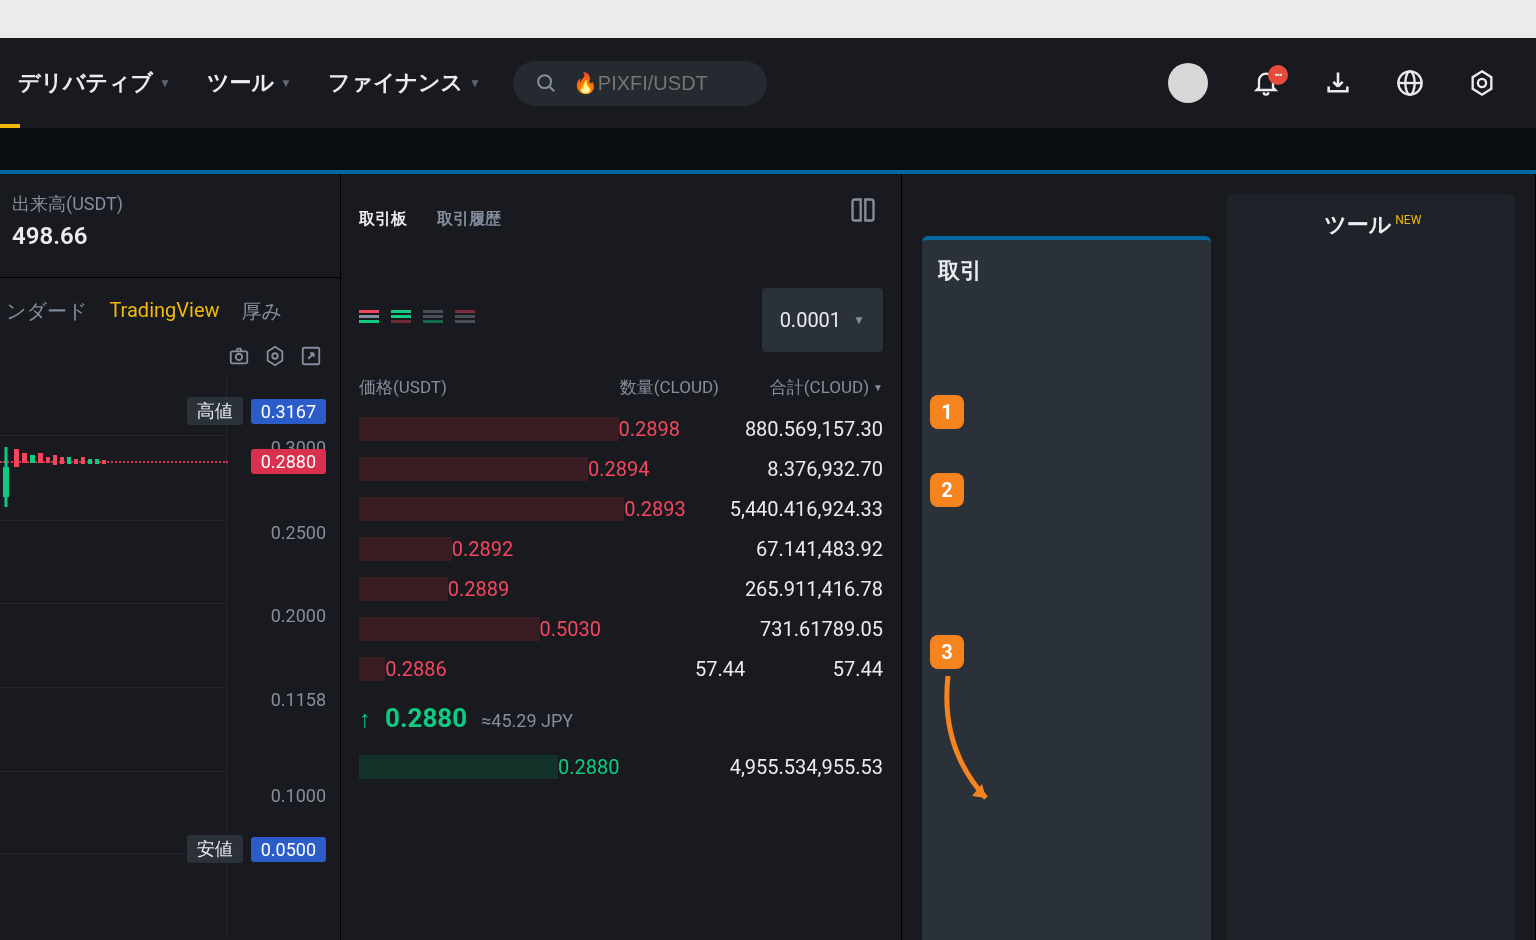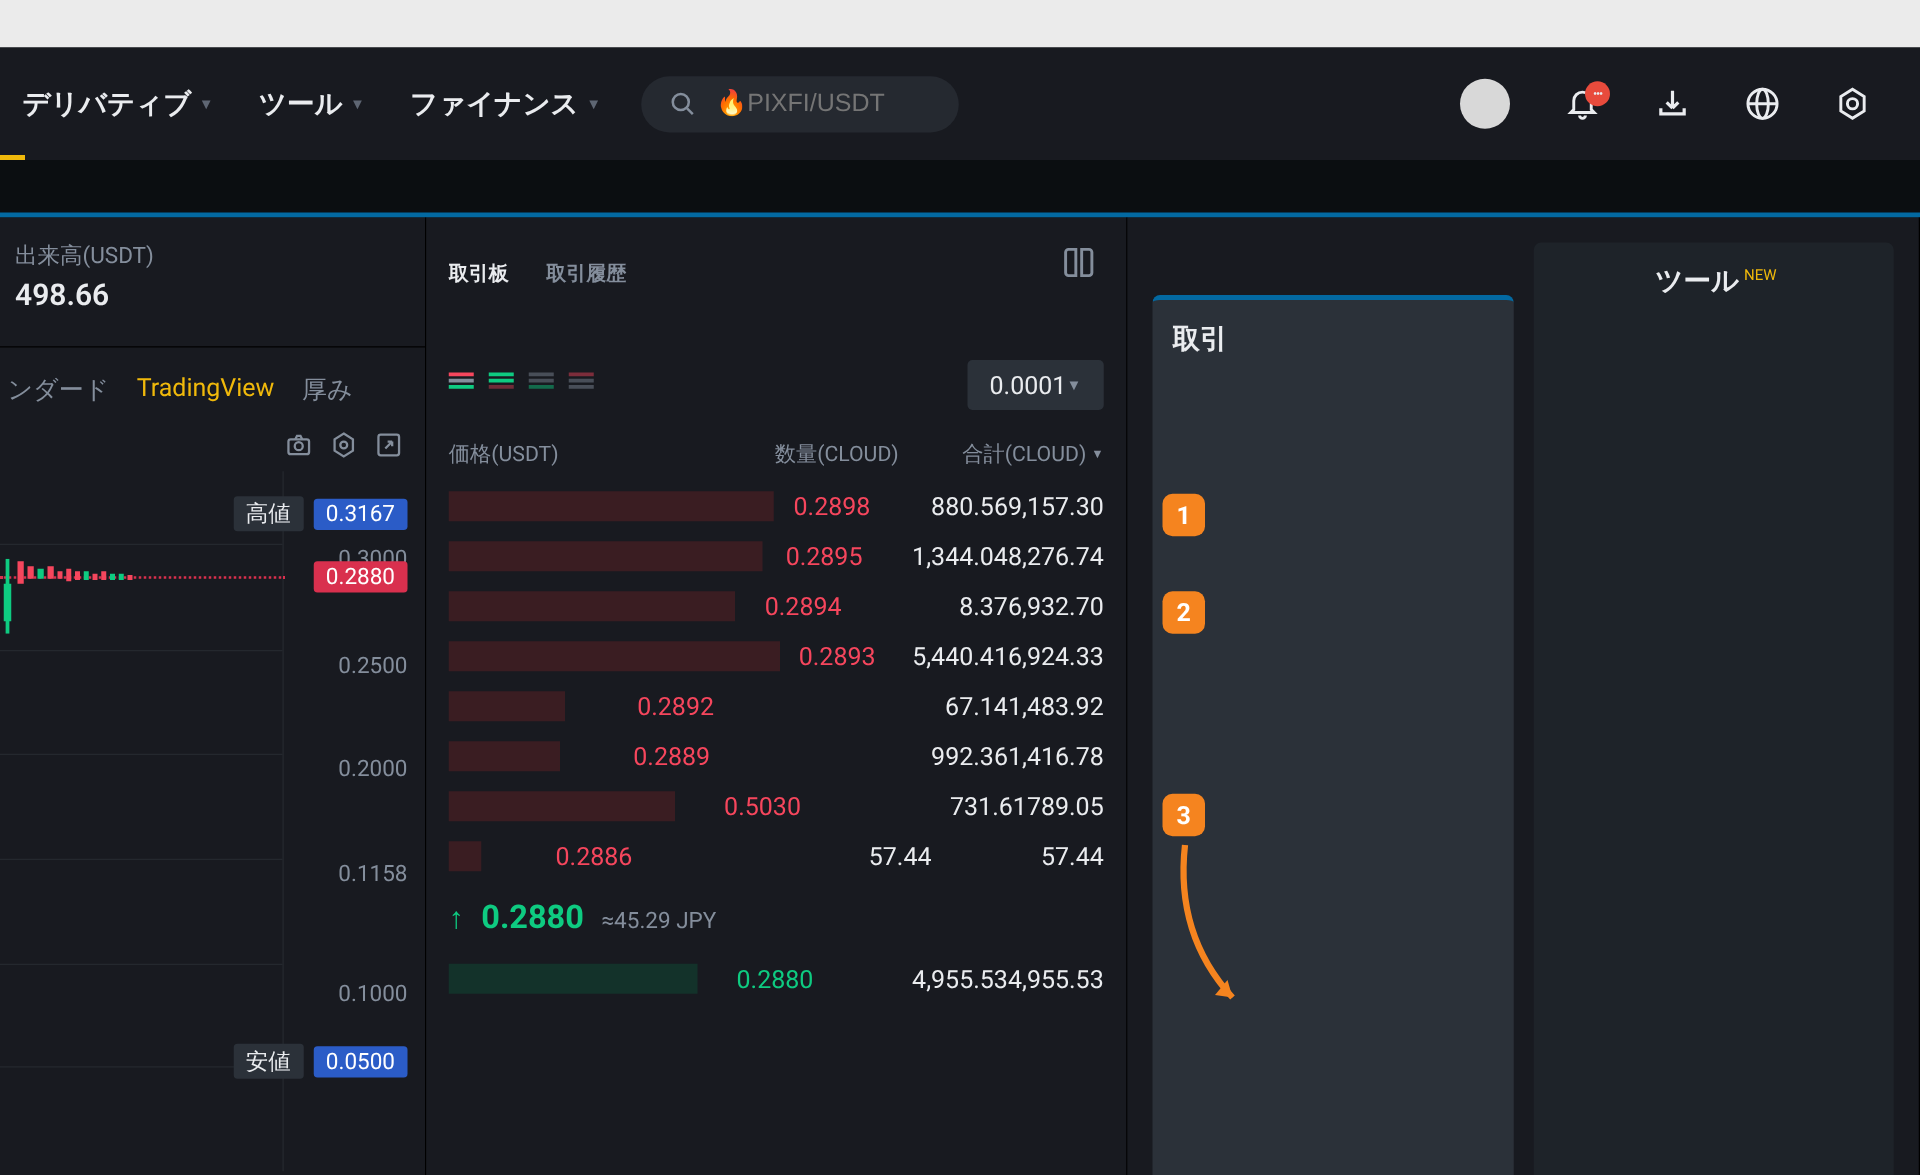--- a/index.html
+++ b/index.html
@@ -76,28 +76,28 @@
 
   
   .ob-head{display:flex;align-items:baseline;gap:30px;padding:22px 18px 16px;height:104px;box-sizing:border-box;}
   .ob-head .bookicon{margin-left:auto;margin-right:6px;}
   .ob-tab{font-size:16px;font-weight:600;}
   .ob-tab.active{color:#eaecef;}
   .ob-tab.inactive{color:var(--muted);}
   .ob-ctrl{display:flex;align-items:center;padding:10px 18px 14px;gap:12px;}
   .obicon{width:20px;height:20px;display:inline-flex;flex-direction:column;gap:2px;}
   .obicon span{height:3px;display:block;}
-  .precision{margin-left:auto;background:#2b3139;padding:8px 18px;border-radius:4px;font-size:20px;color:#eaecef;display:flex;align-items:center;}
+  .precision{margin-left:auto;background:#2b3139;padding:20px 18px;border-radius:4px;font-size:20px;color:#eaecef;display:flex;align-items:center;gap:12px;}
   .ob-cols{display:flex;padding:10px 18px;font-size:17px;color:var(--muted);}
   .ob-cols div:nth-child(1){width:180px;}
   .ob-cols div:nth-child(2){width:180px;text-align:right;}
   .ob-cols div:nth-child(3){flex:1;text-align:right;display:flex;justify-content:flex-end;align-items:center;gap:4px;}
   .ob-rows{}
   .ob-row{display:flex;padding:8px 18px;font-size:20px;position:relative;}
-  .ob-row .c1{width:180px;color:#f6465d;text-align:center;}
+  .ob-row .c1{width:180px;color:#f6465d;}
   .ob-row .c2{width:180px;text-align:right;}
   .ob-row .c3{flex:1;text-align:right;}
   .ob-row.bid .c1{color:#0ecb81;}
   .depth{position:absolute;right:0;top:0;bottom:0;background:#3a1d22;z-index:-1;}
   .ob-row.bid .depth{background:#13322a;}
   .ob-row{z-index:1;}
   .ob-row > div{position:relative;z-index:2;}
   .ob-last{display:flex;align-items:baseline;gap:14px;padding:14px 18px;}
   .ob-last .lp{font-size:26px;font-weight:700;color:#0ecb81;}
   .ob-last .arrow{color:#0ecb81;font-size:24px;}
@@ -308,47 +308,41 @@
           </div>
       </div>
       <div class="ob-rows" id="asks">
           <div class="ob-row">
             <div class="depth" style="width:95%"></div>
             <div class="c1">0.2898</div>
             <div class="c2">880.56</div>
             <div class="c3">9,157.30</div>
           </div>
           <div class="ob-row">
-            <div class="depth" style="width:88%"></div>
-            <div class="c1">0.2895</div>
-            <div class="c2">1,344.04</div>
-            <div class="c3">8,276.74</div>
-          </div>
-          <div class="ob-row">
             <div class="depth" style="width:72%"></div>
             <div class="c1">0.2894</div>
             <div class="c2">8.37</div>
             <div class="c3">6,932.70</div>
           </div>
           <div class="ob-row">
             <div class="depth" style="width:100%"></div>
             <div class="c1">0.2893</div>
             <div class="c2">5,440.41</div>
             <div class="c3">6,924.33</div>
           </div>
           <div class="ob-row">
             <div class="depth" style="width:18%"></div>
             <div class="c1">0.2892</div>
             <div class="c2">67.14</div>
             <div class="c3">1,483.92</div>
           </div>
           <div class="ob-row">
             <div class="depth" style="width:17%"></div>
             <div class="c1">0.2889</div>
-            <div class="c2">992.36</div>
+            <div class="c2">265.91</div>
             <div class="c3">1,416.78</div>
           </div>
           <div class="ob-row">
             <div class="depth" style="width:44%"></div>
             <div class="c1">0.5030</div>
             <div class="c2">731.61</div>
             <div class="c3">789.05</div>
           </div>
           <div class="ob-row">
             <div class="depth" style="width:5%"></div>

